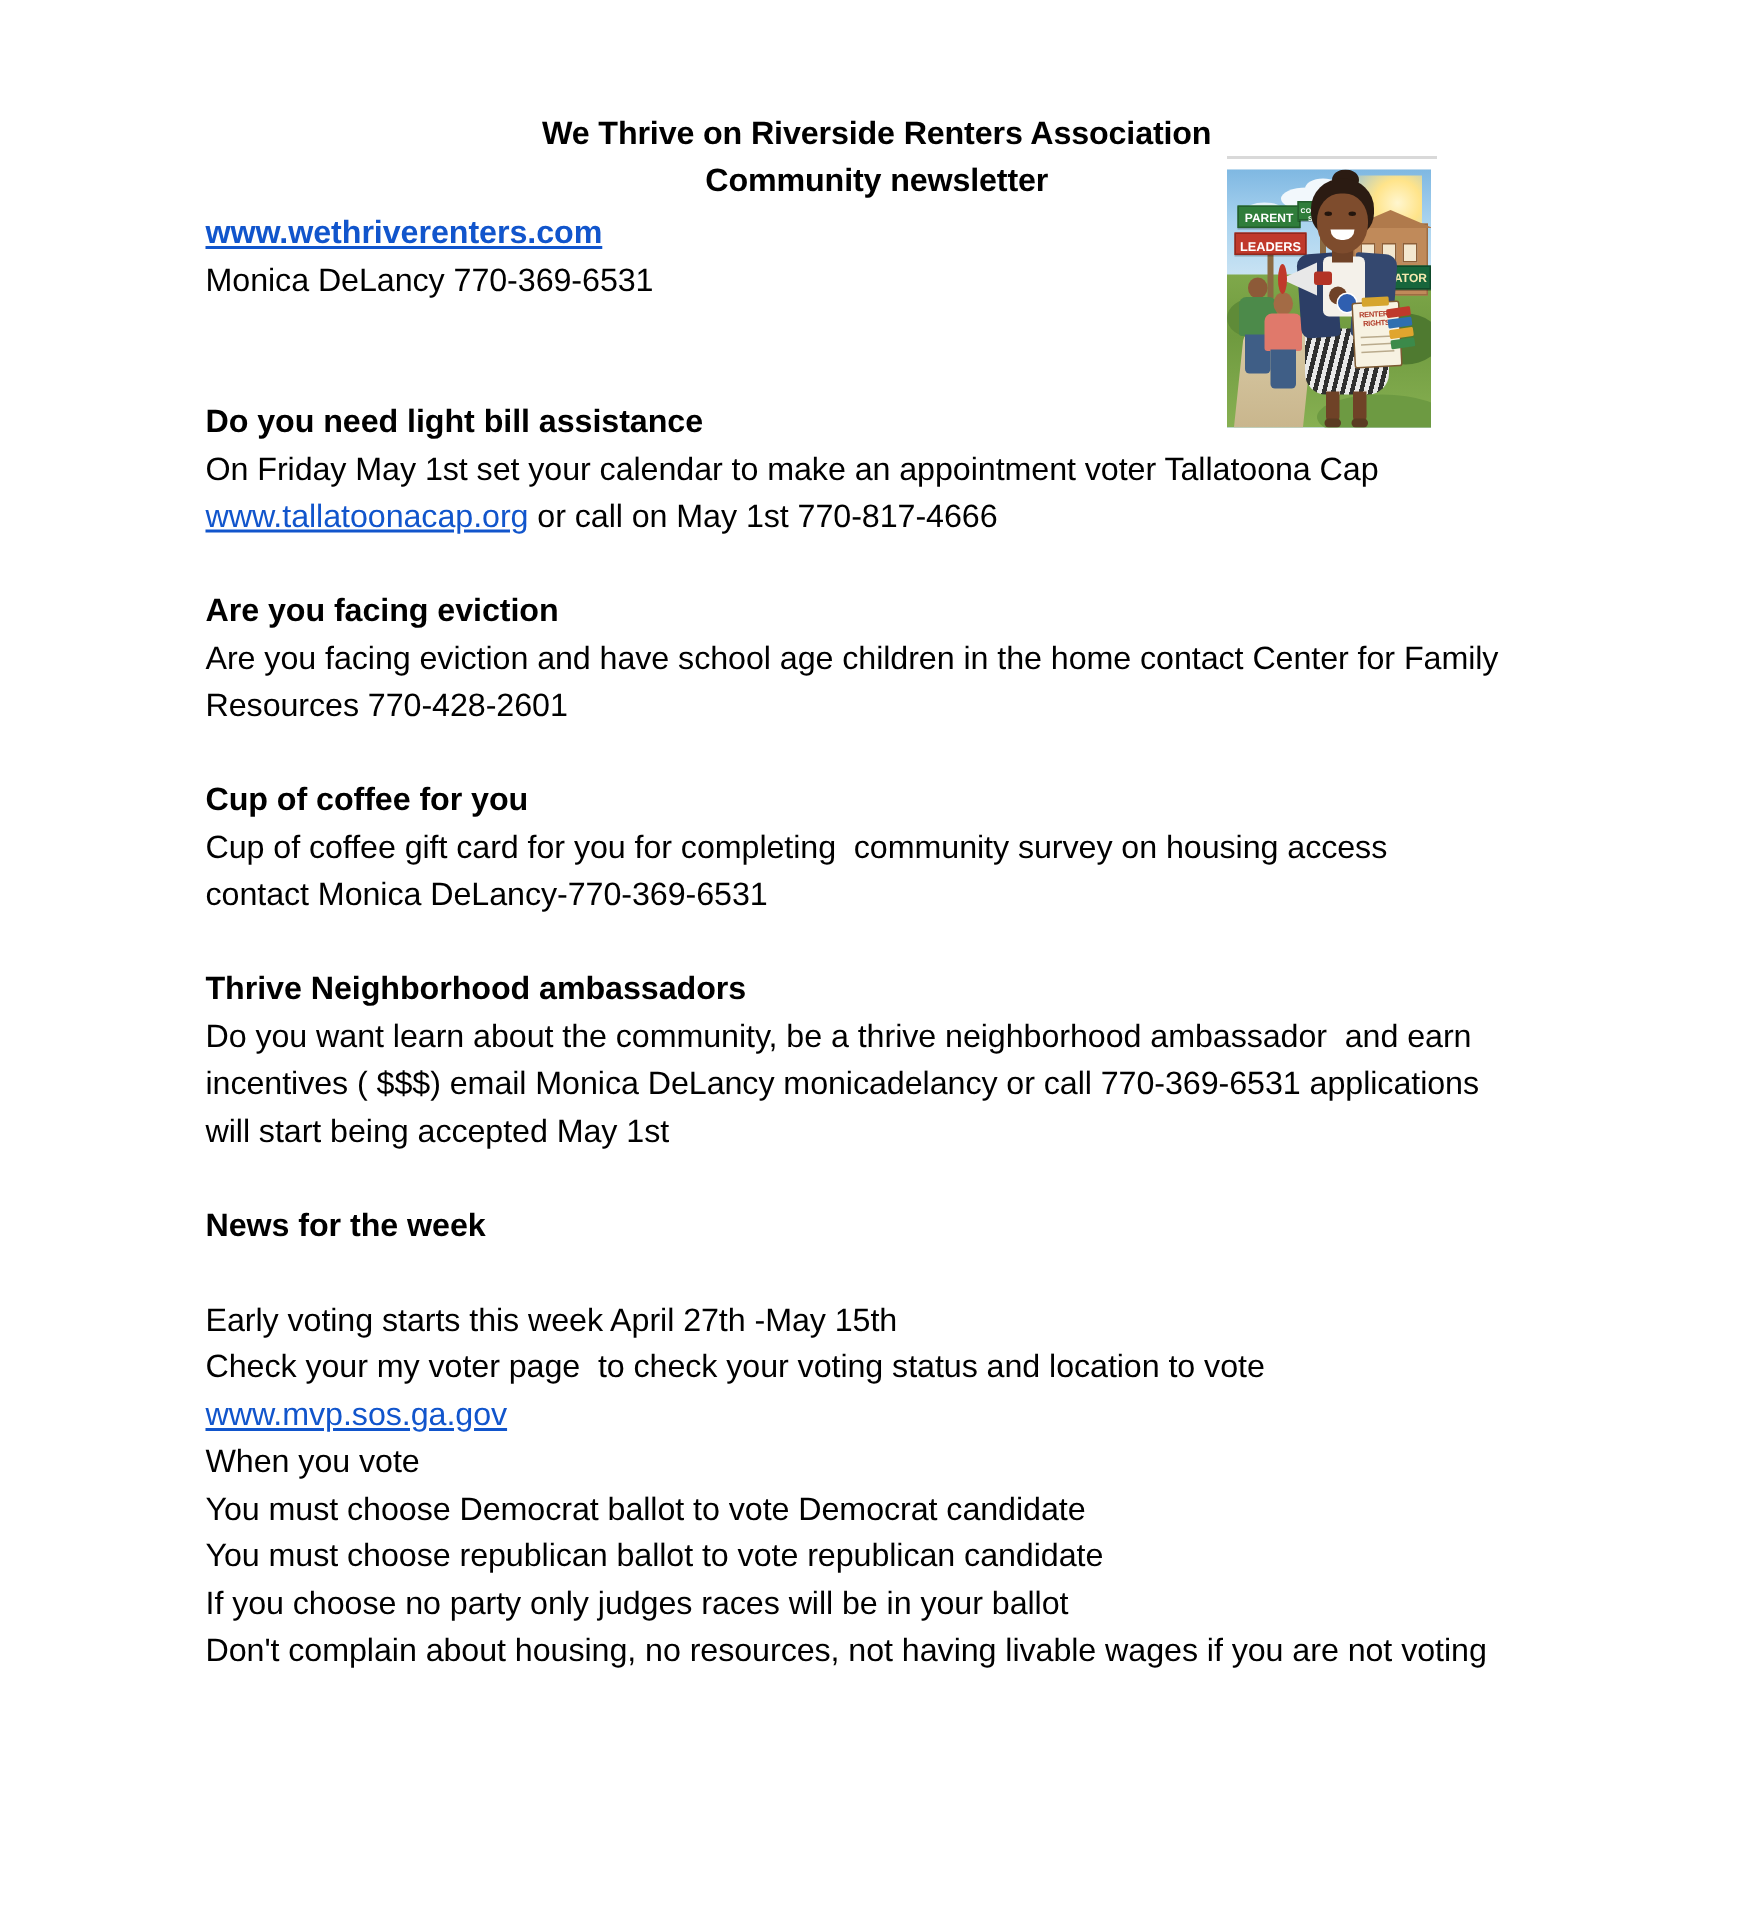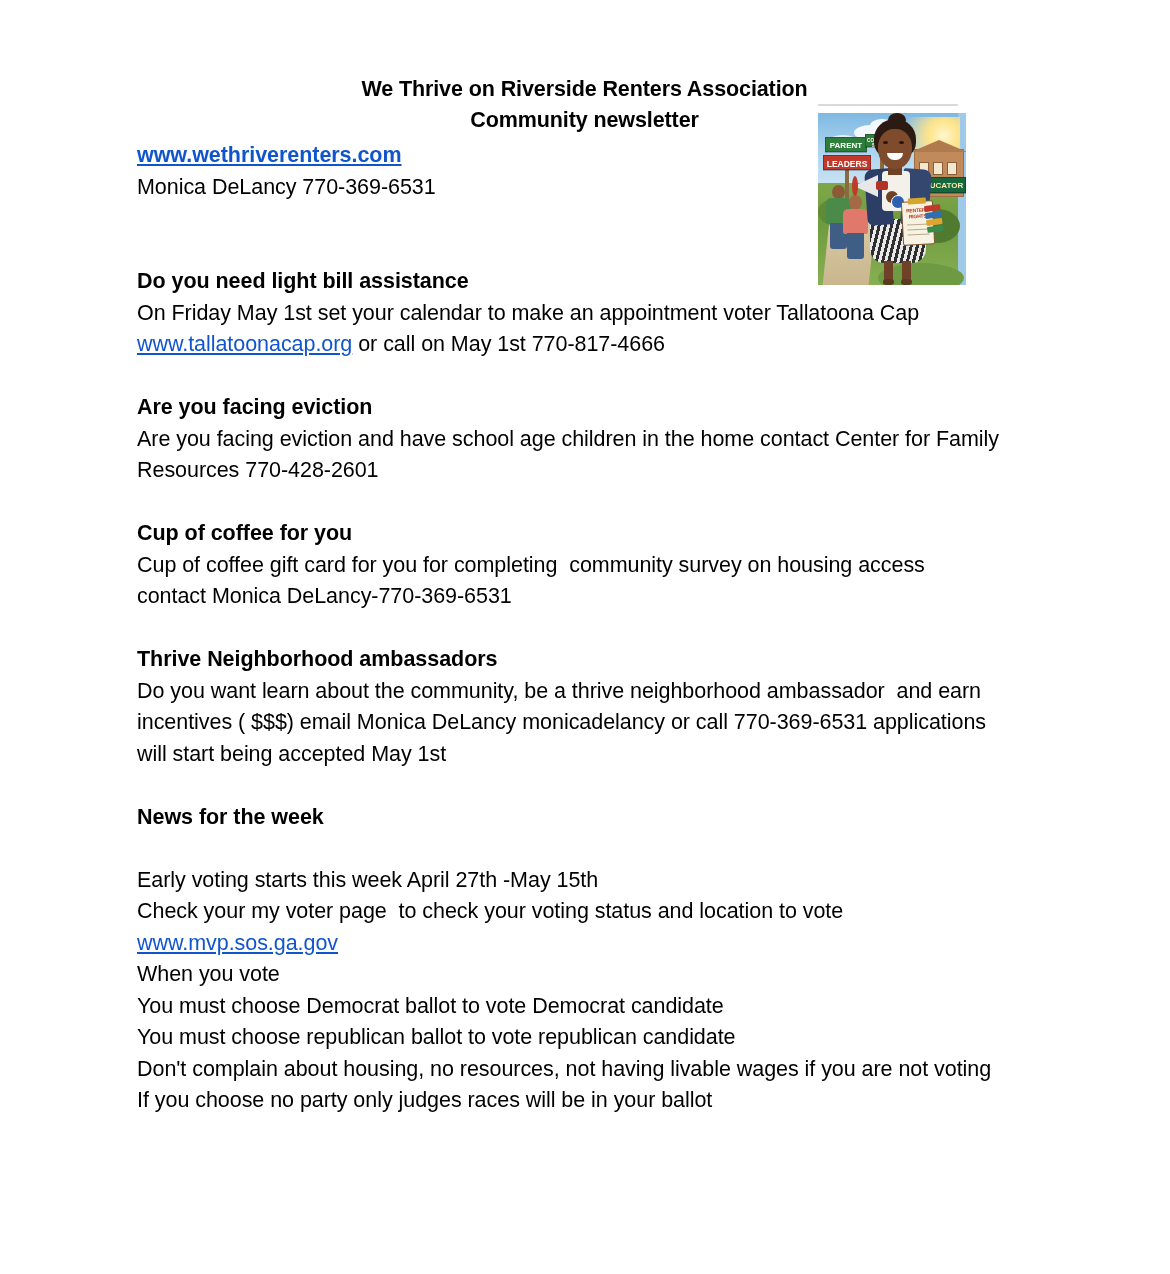--- a/index.html
+++ b/index.html
@@ -51,21 +51,21 @@
     width: 140px;
   }
   .illustration-rule {
     width: 140px;
     height: 2px;
     background: #d9d9d9;
     margin-bottom: 7px;
   }
   .illustration {
     position: relative;
-    width: 148px;
+    width: 136px;
     height: 172px;
     overflow: hidden;
     background: #9fc9e6;
   }
   
   .ill-sky {
     position: absolute; left: 0; top: 0; width: 140px; height: 78px;
     background: linear-gradient(180deg, #7fb8e2 0%, #a9d3ef 45%, #cfe6f4 100%);
   }
   .ill-sun {
@@ -421,18 +421,18 @@
 
     <div>
       <div class="heading">News for the week</div>
       <div class="line blank"></div>
       <div class="line">Early voting starts this week April 27th -May 15th</div>
       <div class="line">Check your my voter page  to check your voting status and location to vote</div>
       <div class="line"><a class="link" href="#">www.mvp.sos.ga.gov</a></div>
       <div class="line">When you vote</div>
       <div class="line">You must choose Democrat ballot to vote Democrat candidate</div>
       <div class="line">You must choose republican ballot to vote republican candidate</div>
+      <div class="line">If you choose no party only judges races will be in your ballot</div>
       <div class="line">Don't complain about housing, no resources, not having livable wages if you are not voting</div>
-      <div class="line">If you choose no party only judges races will be in your ballot</div>
     </div>
 
   </div>
 </div>
 
 </body></html>

